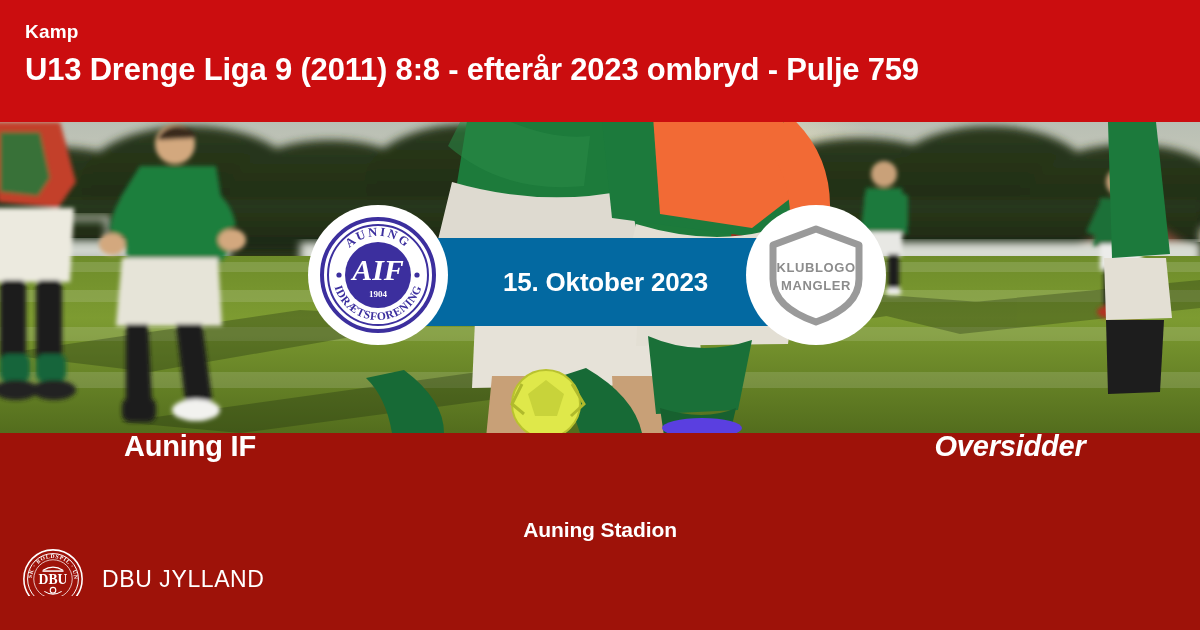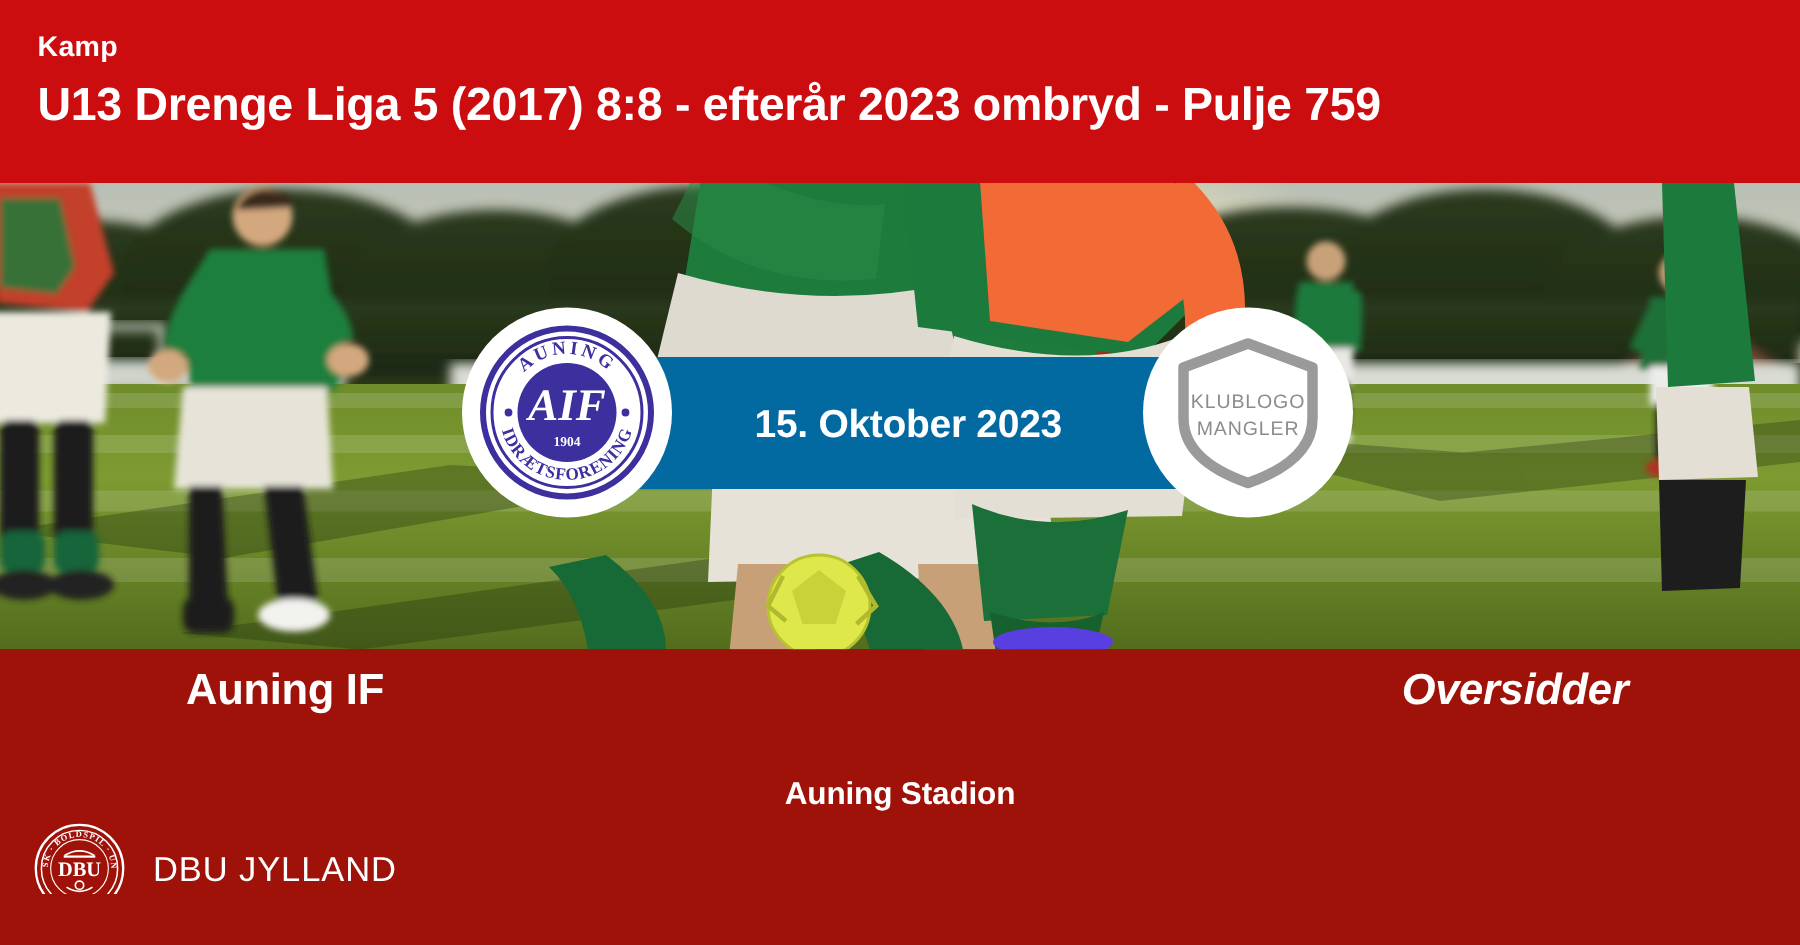--- a/index.html
+++ b/index.html
@@ -58,31 +58,31 @@
   
   .logo-circle {
     position:absolute; top:205px;
     width:140px; height:140px;
     border-radius:50%;
     background:#ffffff;
     z-index:4;
     display:flex; align-items:center; justify-content:center;
   }
   .logo-circle.home { left:308px; }
-  .logo-circle.away { left:762px; }
+  .logo-circle.away { left:746px;font-weight:bold; }
   .logo-circle svg { display:block; }
 
   
   .bottom {
     position:absolute; left:0; top:433px;
     width:1200px; height:197px;
     background:#9e1209;
   }
   .team-row {
-    position:absolute; left:0; top:444px; width:1200px;
+    position:absolute; left:0; top:430px; width:1200px;
     display:flex; z-index:2;justify-content:center;
   }
   .team-name {
     flex:0 0 50%;
     text-align:center;
     color:#ffffff; font-weight:bold; font-size:29px;
     letter-spacing:-.2px;
   }
   .team-name.home { padding-right:220px; }
   .team-name.away { padding-left:220px;font-style:italic; }
@@ -105,21 +105,21 @@
     letter-spacing:.6px;
   }
 </style>
 </head>
 <body>
 
 <div class="poster">
 
   <div class="header">
     <div class="header-kicker">Kamp</div>
-    <div class="header-title">U13 Drenge Liga 5 (2017) 8:8 - efterår 2023 ombryd - Pulje 759</div>
+    <div class="header-title">U13 Drenge Liga 9 (2011) 8:8 - efterår 2023 ombryd - Pulje 759</div>
   </div>
 
   <div class="photo">
     <svg viewBox="0 0 1200 311" preserveAspectRatio="none">
       <defs>
         <linearGradient id="skyG" x1="0" y1="0" x2="0" y2="1">
           <stop offset="0" stop-color="#b9bfb4"></stop>
           <stop offset="1" stop-color="#d9d6c2"></stop>
         </linearGradient>
         <linearGradient id="grassG" x1="0" y1="0" x2="0" y2="1">

